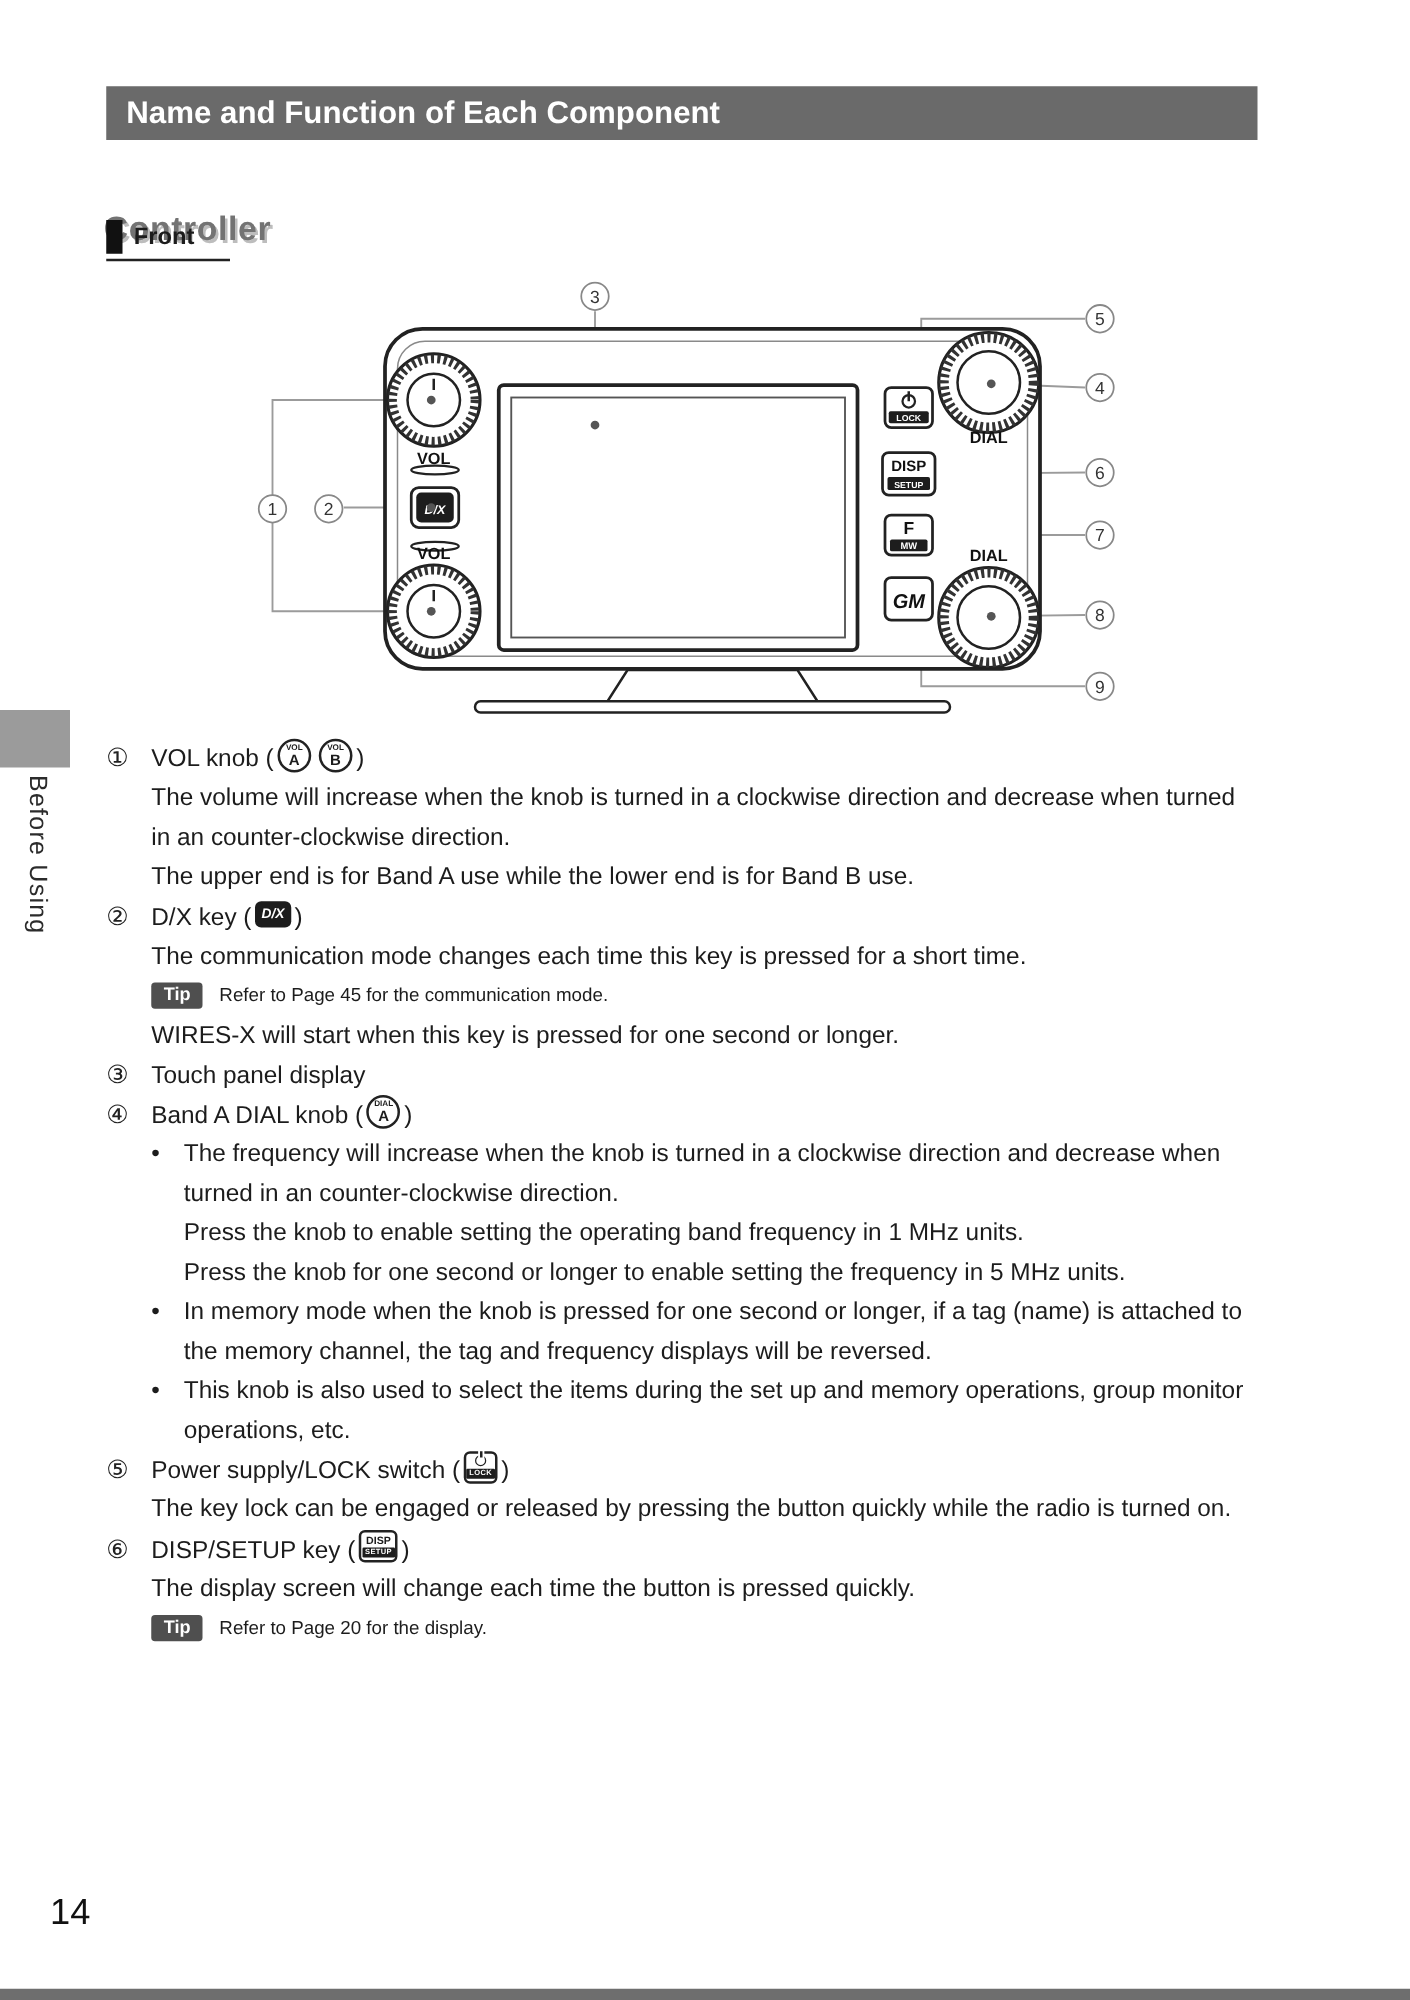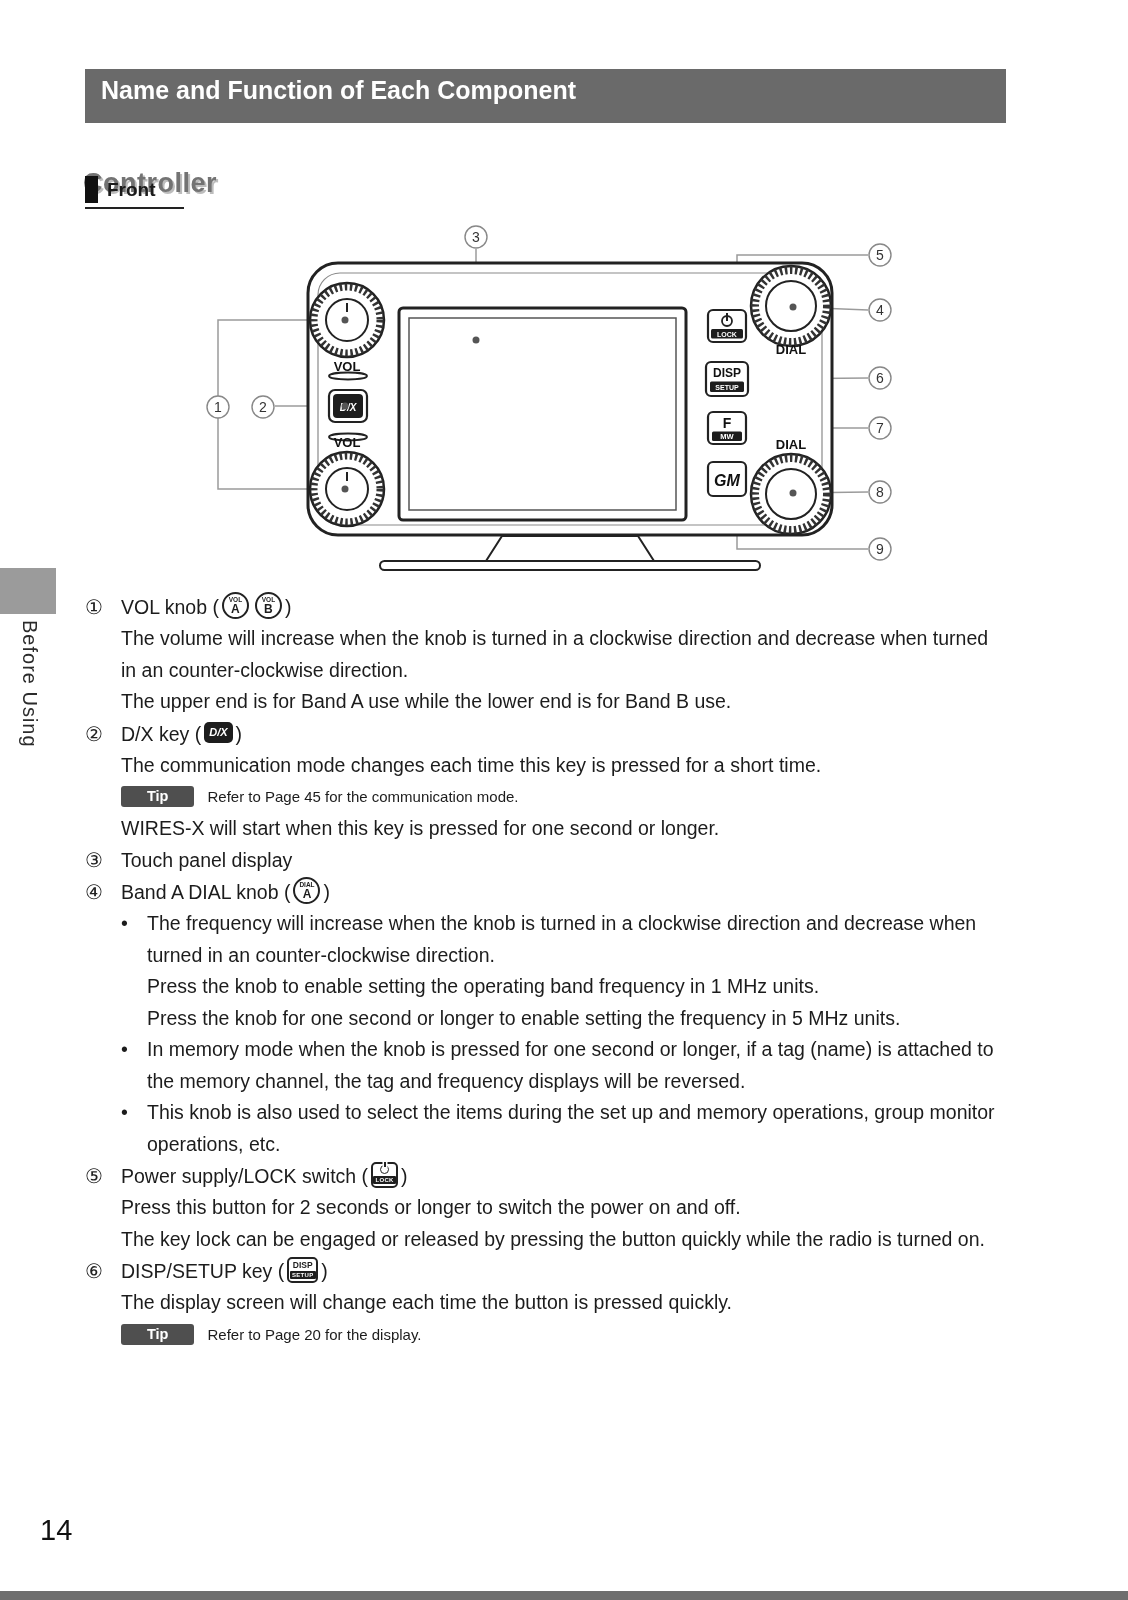--- a/index.html
+++ b/index.html
@@ -3,21 +3,21 @@
 <meta charset="utf-8">
 <style>
   * { margin:0; padding:0; box-sizing:border-box; }
   html,body { background:#e9e9e9; }
   .page {
     position:relative; width:1128px; height:1600px; background:#ffffff;
     font-family:"Liberation Sans", sans-serif; color:#1c1c1c; overflow:hidden;
     margin:0 auto;
   }
   .header-bar {
-    position:absolute; left:85px; top:69px; width:921px; height:54px;
+    position:absolute; left:85px; top:69px; width:921px; height:43px;
     background:#6a6a6a; color:#fff; font-size:25px; font-weight:bold;
     line-height:43px; padding-left:16px;
   }
   .controller-heading {
     position:absolute; left:83px; top:133px; font-size:27px; font-weight:bold;
     color:#737373; text-shadow:2px 2px 0 #bdbdbd; letter-spacing:0.5px;margin-top:35px;
   }
   .front-wrap {
     position:absolute; left:85px; top:176px; display:flex; align-items:center;
     gap:9px; border-bottom:2px solid #222; padding-bottom:4px; padding-right:28px;
@@ -36,21 +36,21 @@
 
   .items { position:absolute; left:85px; top:591px; width:922px; }
   .item-head { display:grid; grid-template-columns:36px 1fr; line-height:32px; font-size:19.5px; }
   .num { font-size:20px; color:#222; }
   .head-text { white-space:normal; }
   .item-body { margin-left:36px; font-size:19.5px; line-height:31.5px; }
   .line { }
   .tip-row { display:flex; align-items:center; gap:13px; height:31.5px; }
   .tip-badge {
     background:#4f4f4f; color:#fff; font-size:14.5px; font-weight:bold;
-    padding:1px 26px 2px; border-radius:3px; line-height:18px;
+    padding:1px 10px 2px; border-radius:3px; line-height:18px;
   }
   .tip-text { font-size:15px; }
   .bullet { display:grid; grid-template-columns:26px 1fr; }
   .bdot { line-height:31.5px; }
 
   
   .knob-icon {
     display:inline-flex; flex-direction:column; align-items:center; justify-content:center;
     width:27px; height:27px; border-radius:50%; border:2.5px solid #222;
     vertical-align:middle; margin:0 3px; position:relative; top:-3px; background:#fff;
@@ -325,21 +325,20 @@
 
     <div class="item">
       <div class="item-head">
         <span class="num">⑤</span>
         <span class="head-text"><span>Power supply/LOCK switch (</span><span class="pkey-icon">
               <span class="pwr-sym"></span>
               <span class="pkey-band">LOCK</span>
             </span><span>)</span></span>
       </div>
       <div class="item-body">
-        <div class="line">Press this button for 2 seconds or longer to switch the power on and off.</div>
         <div class="line">The key lock can be engaged or released by pressing the button quickly while the radio is turned on.</div>
       </div>
     </div>
 
     <div class="item">
       <div class="item-head">
         <span class="num">⑥</span>
         <span class="head-text"><span>DISP/SETUP key (</span><span class="dkey-icon">
               <span class="dkey-top">DISP</span>
               <span class="dkey-band">SETUP</span>

